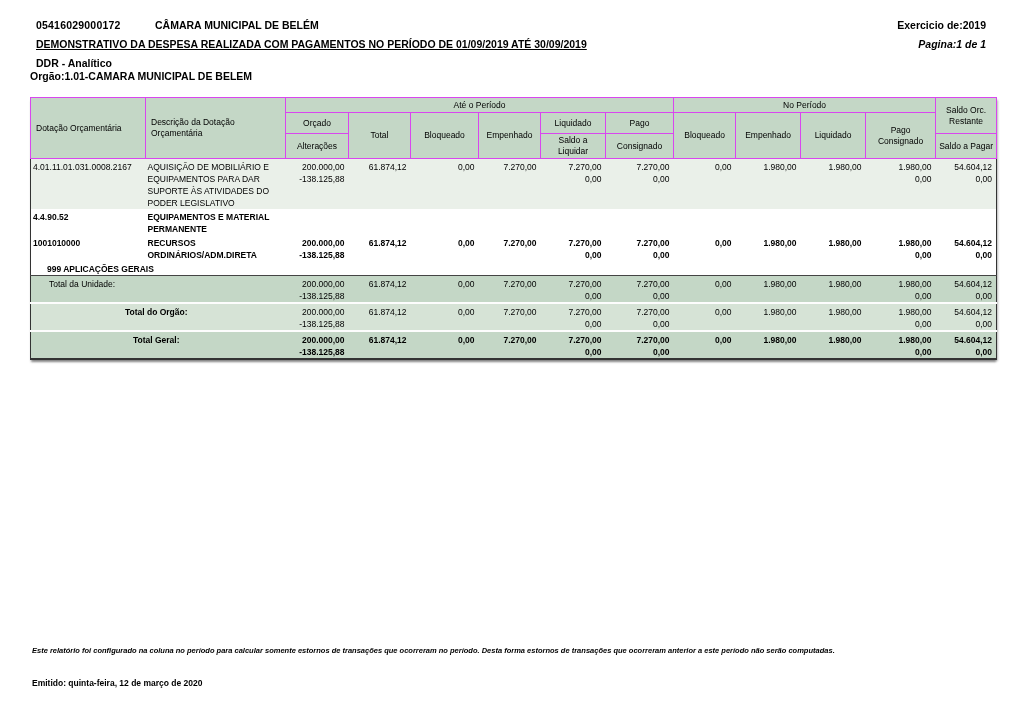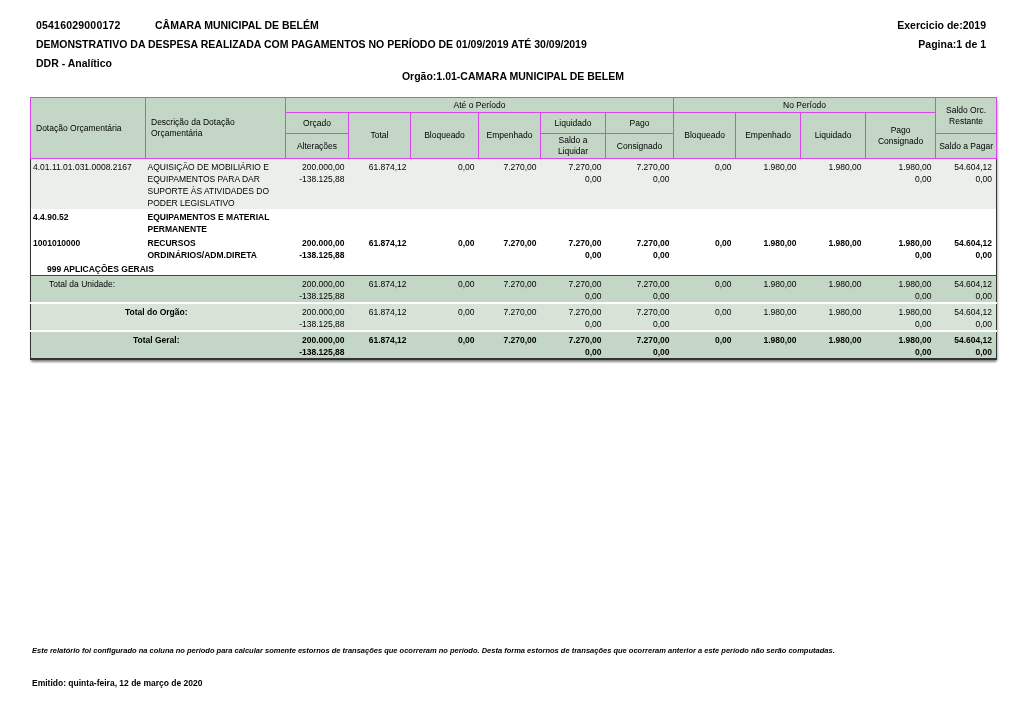--- a/index.html
+++ b/index.html
@@ -6,24 +6,24 @@
   html,body { background:#fff; }
   .page {
     position:relative; width:1024px; height:725px; background:#ffffff;
     font-family:"Liberation Sans", sans-serif; color:#000; overflow:hidden;
   }
   
   .hdr { position:absolute; font-weight:bold; white-space:nowrap; }
   .doc-number   { left:36px;  top:19px; font-size:10.5px; letter-spacing:.2px; }
   .entity-name  { left:155px; top:19px; font-size:10.5px; }
   .exercise     { right:38px; top:19px; font-size:10.5px; }
-  .report-title { left:36px;  top:38px; font-size:10.5px; }
-  .page-info    { right:38px; top:38px; font-size:10.5px; }
+  .report-title { left:36px;  top:38px; font-size:10.5px;text-decoration:underline; }
+  .page-info    { right:38px; top:38px; font-size:10.5px;font-style:italic; }
   .report-sub   { left:36px;  top:57px; font-size:10.5px; }
-  .orgao-line   { left:30px;  top:70px; width:966px; text-align:center; font-size:10.5px; }
+  .orgao-line   { left:30px;  top:70px; width:966px; text-align:left; font-size:10.5px; }
   .unidade-line { left:30px;  top:83px; width:966px; text-align:center; font-size:10.5px; }
 
   
   table.report {
     position:absolute; left:30px; top:97px; width:966px;
     border-collapse:collapse; table-layout:fixed;
     font-size:8.5px; line-height:12px;
     border:1px solid #333; border-bottom:2px solid #333;
     box-shadow:0 3px 2px -1px rgba(110,110,110,.75), 2px 2px 2px -1px rgba(110,110,110,.45);
   }

